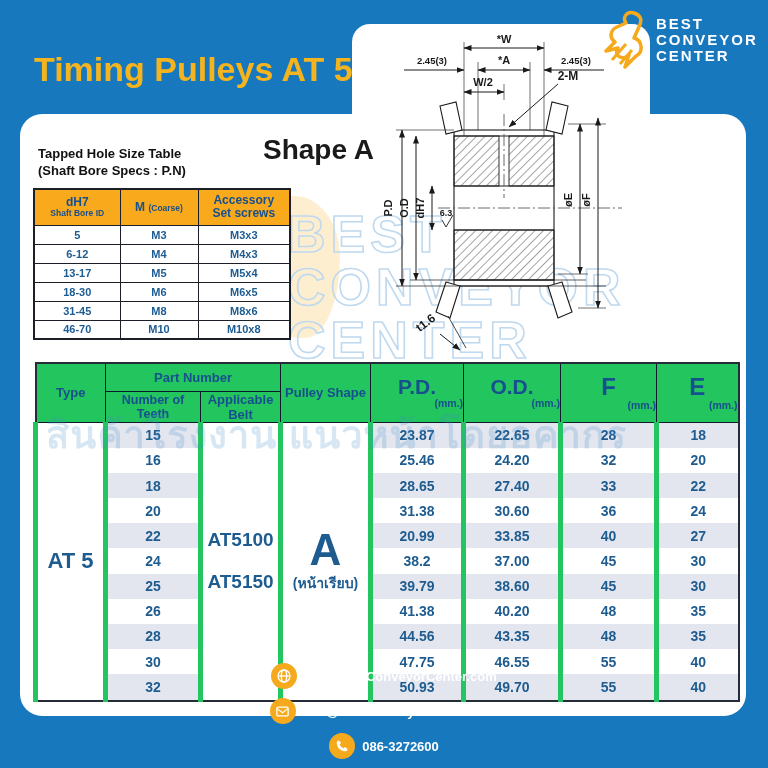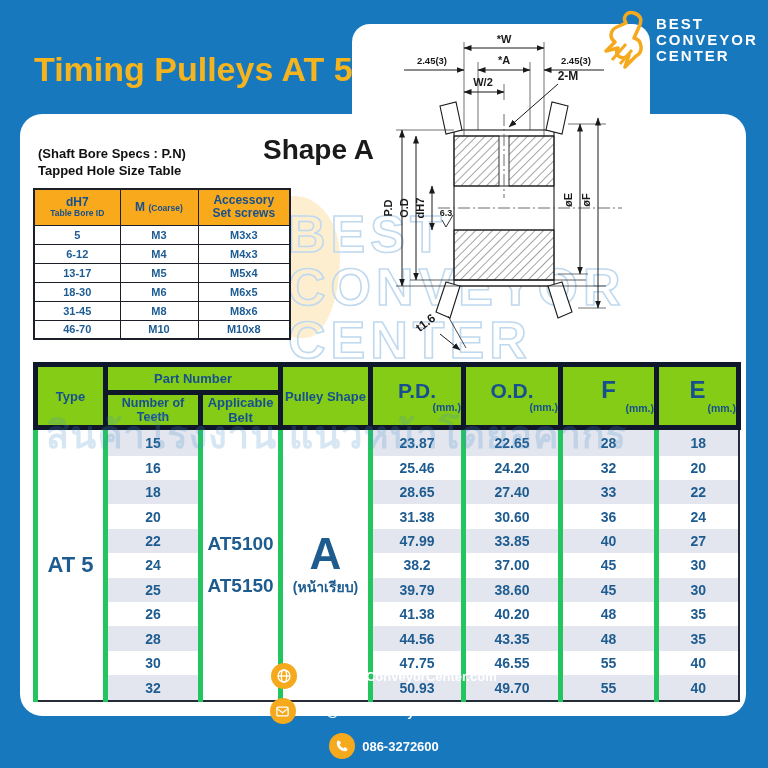--- a/index.html
+++ b/index.html
@@ -33,21 +33,21 @@
 
   .shape-title { position:absolute; left:263px; top:134px; z-index:2; font-size:28px; font-weight:800; color:#1a1a1a; }
 
   
   .drawing { position:absolute; left:382px; top:18px; z-index:2; }
   .drawing text { font-family:"Liberation Sans", sans-serif; fill:#1a1a1a; font-weight:bold; }
 
   
   table.mt { position:absolute; left:33px; top:362px; z-index:2; width:703px; height:340px; border-collapse:collapse; table-layout:fixed; }
   table.mt { border:2px solid #262b38; }
-  table.mt th { background:#84cc16; color:#17508E; border:5px solid #0f172a; font-size:13px; }
+  table.mt th { background:#22c55e; color:#17508E; border:1px solid #0f172a; font-size:13px; }
   table.mt thead tr { height:28px; }
   table.mt .hbig { font-size:21px; line-height:1; }
   table.mt .hbig2 { font-size:24px; line-height:1; }
   table.mt .hsub { font-size:10.5px;text-align:right; }
   table.mt td { border-left:5px solid #22c55e; border-right:1px solid #99a1b3; text-align:center; vertical-align:middle;
                 color:#1E5C90; font-weight:bold; font-size:14px; background:#fff; }
   table.mt td.alt { background:#E3E6EF; }
   table.mt td.span-cell { background:#fff; }
   .big-a { font-size:44px; font-weight:800; color:#1E5C90; line-height:1; }
   .thai-a { font-size:14px; font-weight:bold; color:#1E5C90; }
@@ -84,35 +84,35 @@
       <path d="M16,50 L30,34 M24,54 L36,40" stroke="#F5A91D" stroke-width="3" fill="none"></path>
     </svg>
     <div class="logo-text">
       <div>BEST</div>
       <div>CONVEYOR</div>
       <div>CENTER</div>
     </div>
   </div>
 
   <div class="tapped-title">
+    <div>Tapped Hole Size Table</div>
     <div>(Shaft Bore Specs : P.N)</div>
-    <div>Tapped Hole Size Table</div>
   </div>
 
   <table class="tt">
     <colgroup>
         <col style="width:86px">
         <col style="width:78px">
         <col style="width:92px">
       </colgroup>
     <thead>
       <tr>
         <th>
           <div>dH7</div>
-          <div class="sub">Table Bore ID</div>
+          <div class="sub">Shaft Bore ID</div>
         </th>
         <th>
           <span>M</span>
           <span class="sub">(Coarse)</span>
         </th>
         <th>
           <div>Accessory</div>
           <div>Set screws</div>
         </th>
       </tr>
@@ -304,21 +304,21 @@
         </tr>
         <tr>
           <td class="">20</td>
           <td class="">31.38</td>
           <td class="">30.60</td>
           <td class="">36</td>
           <td class="">24</td>
         </tr>
         <tr>
           <td class="alt">22</td>
-          <td class="alt">47.99</td>
+          <td class="alt">20.99</td>
           <td class="alt">33.85</td>
           <td class="alt">40</td>
           <td class="alt">27</td>
         </tr>
         <tr>
           <td class="">24</td>
           <td class="">38.2</td>
           <td class="">37.00</td>
           <td class="">45</td>
           <td class="">30</td>

